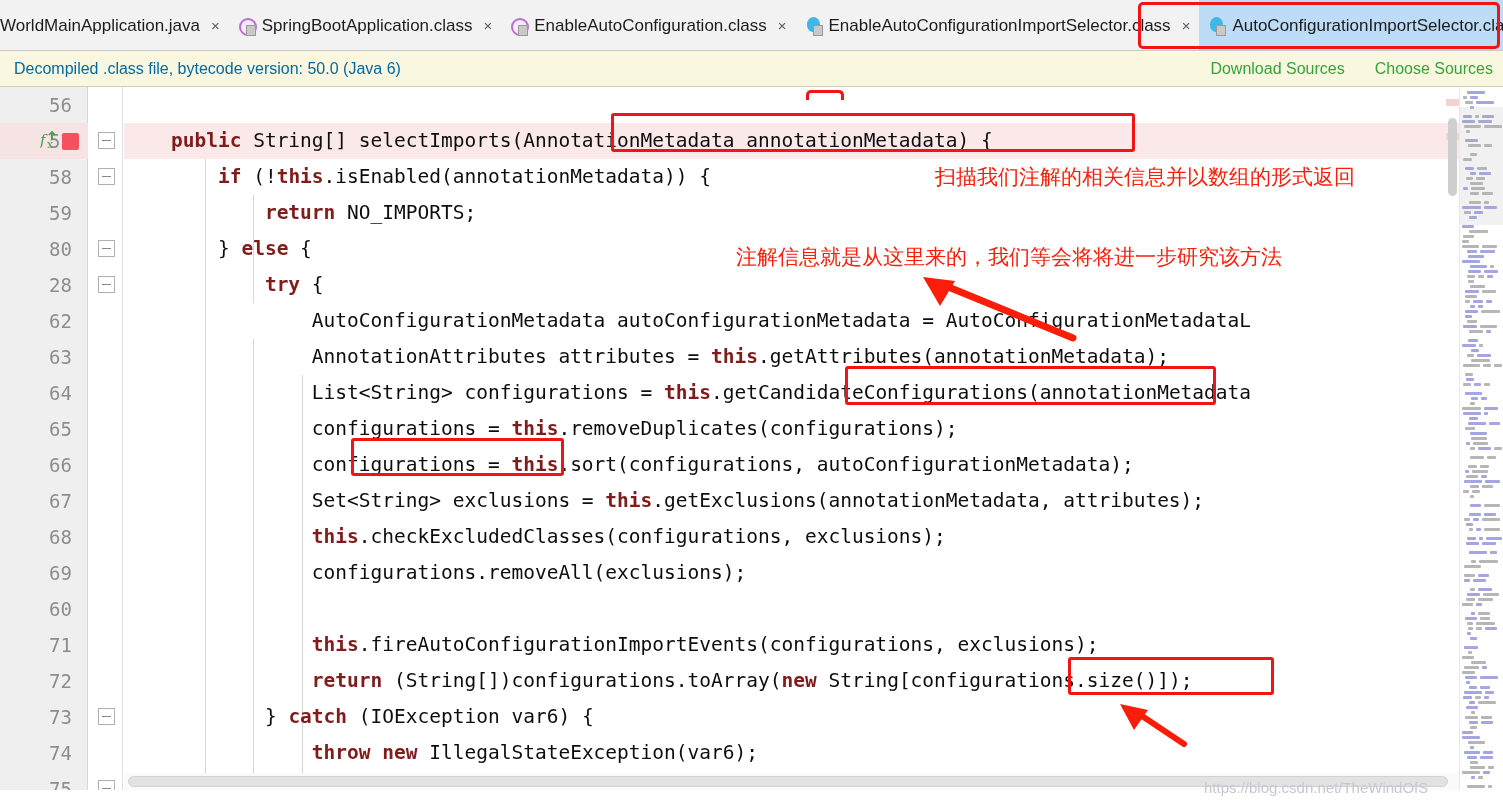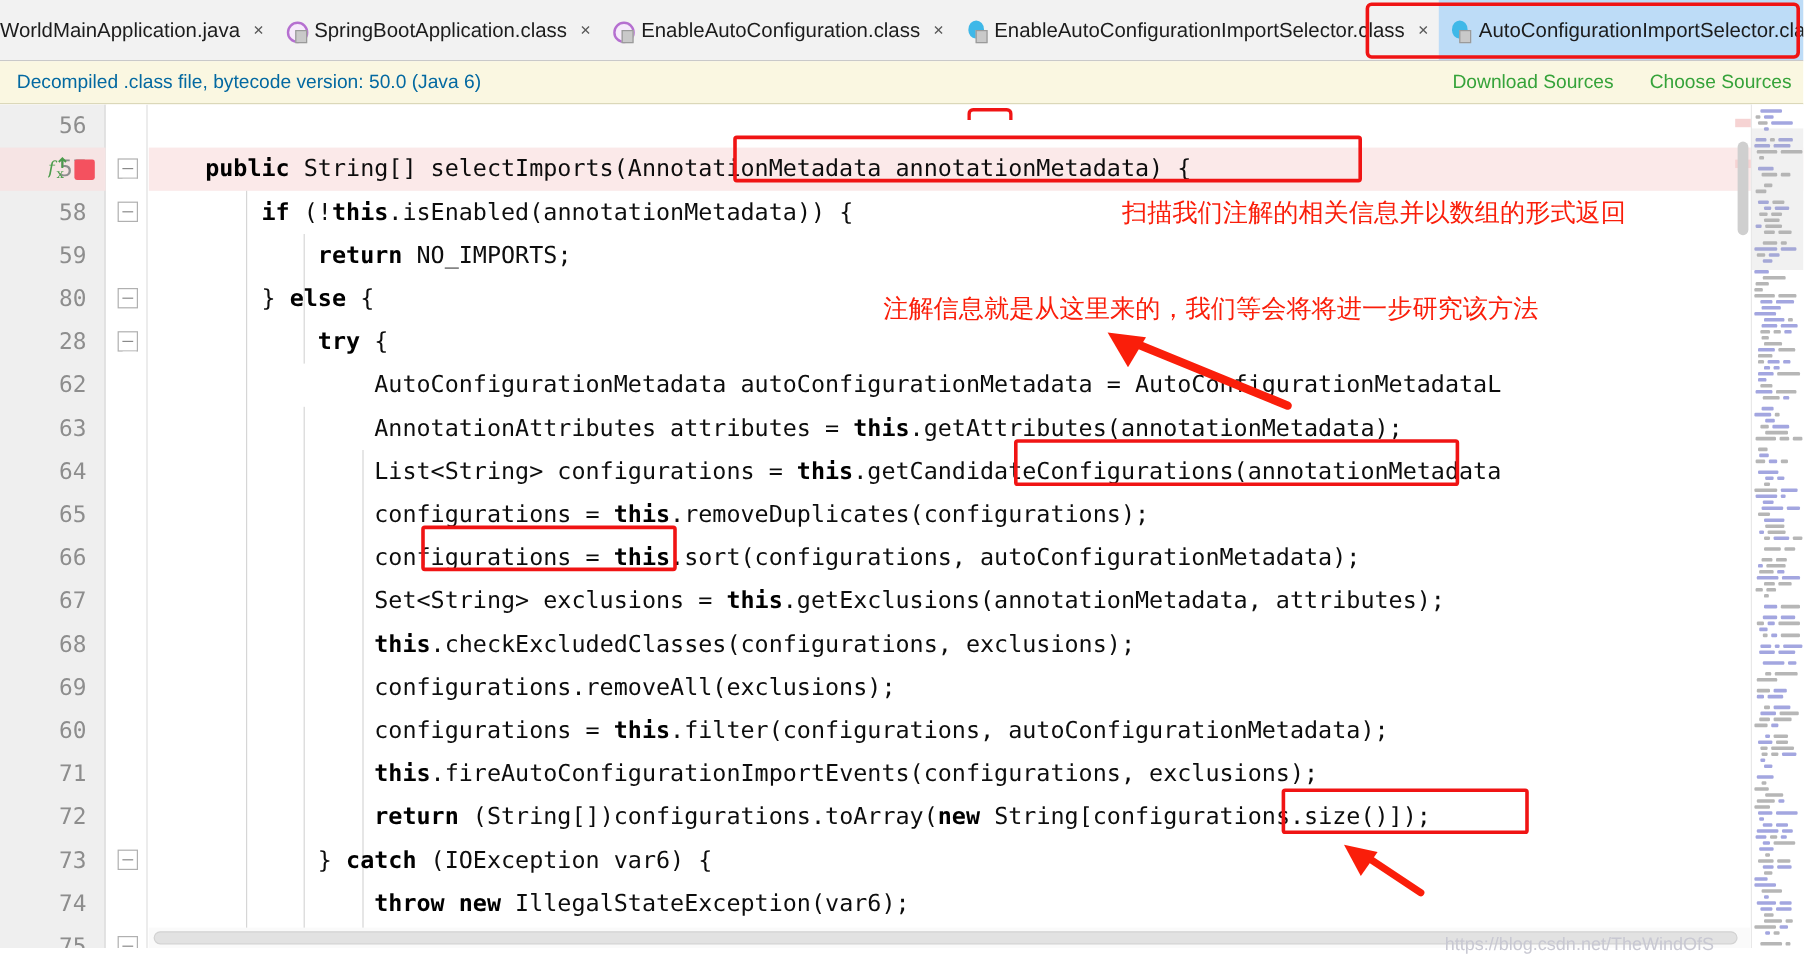--- a/index.html
+++ b/index.html
@@ -164,21 +164,21 @@
   }
   .code {
     position: absolute; left: 124px; top: 0;
     font-family: "DejaVu Sans Mono", monospace;
     font-size: 19.5px;
     color: #0d0d0d;
     white-space: pre;
     z-index: 3;
     letter-spacing: 0px;
   }
-  .kw { color: #000000; font-weight: bold; }
+  .kw { color: #7f1d1d; font-weight: bold; }
 
   
   .iguide {
     position: absolute;
     width: 1px;
     background: #d6d6d6;
     z-index: 1;
   }
 
   
@@ -460,21 +460,20 @@
       <span class="code">                <span class="kw">this</span>.checkExcludedClasses(configurations, exclusions);</span>
     </div>
 
     <div class="row" style="top:468px;">
       <span class="lineno">69</span>
       <span class="code">                configurations.removeAll(exclusions);</span>
     </div>
 
     <div class="row" style="top:504px;">
       <span class="lineno">60</span>
-      <span class="code">                configurations = <span class="kw">this</span>.filter(configurations, autoConfigurationMetadata);</span>
     </div>
 
     <div class="row" style="top:540px;">
       <span class="lineno">71</span>
       <span class="code">                <span class="kw">this</span>.fireAutoConfigurationImportEvents(configurations, exclusions);</span>
     </div>
 
     <div class="row" style="top:576px;">
       <span class="lineno">72</span>
       <span class="code">                <span class="kw">return</span> (String[])configurations.toArray(<span class="kw">new</span> String[configurations.size()]);</span>

